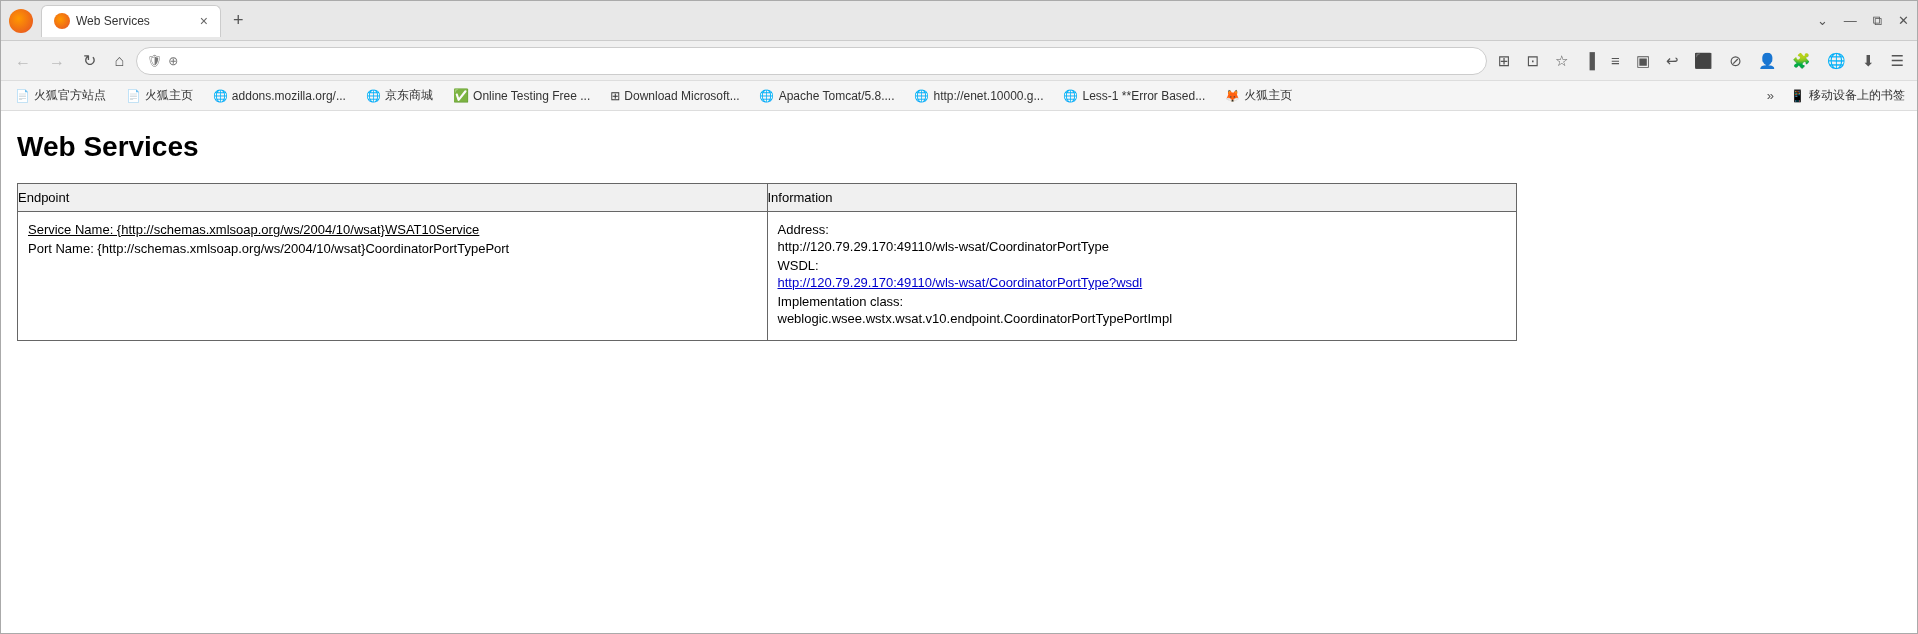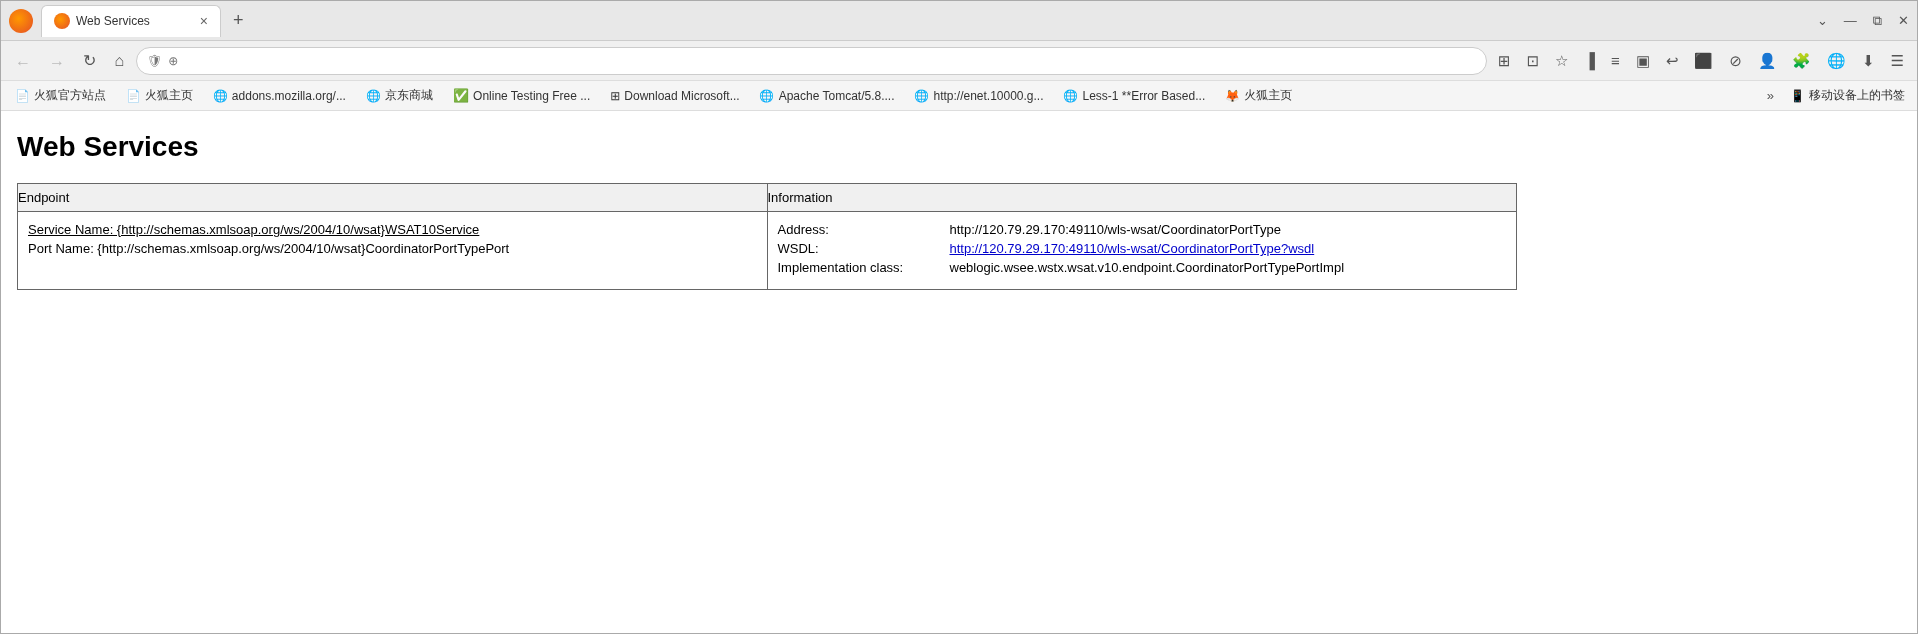--- a/index.html
+++ b/index.html
@@ -212,23 +212,24 @@
       font-size: 13px;
     }
     .endpoint-cell {
       width: 50%;
     }
     .info-cell {
       width: 50%;
     }
     .info-row {
       display: flex;
-      gap: 12px;
+      gap: 2px;
       margin-bottom: 4px;
       align-items: flex-start;
+      flex-direction: column;
     }
     .info-label {
       min-width: 160px;
       font-weight: normal;
     }
     .info-value {
       color: #000;
     }
     .info-link {
       color: #0000cc;

